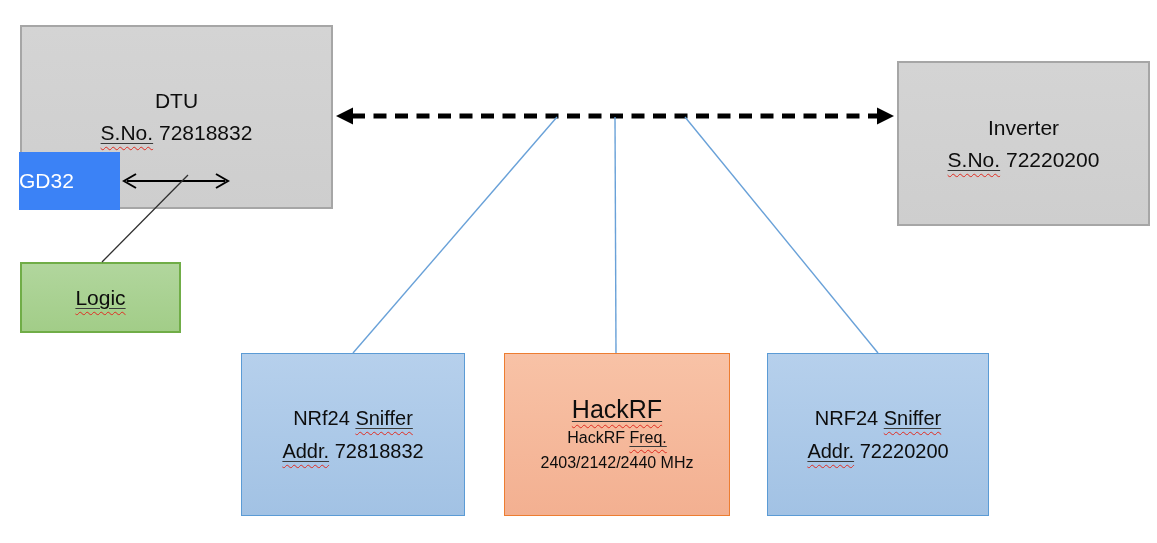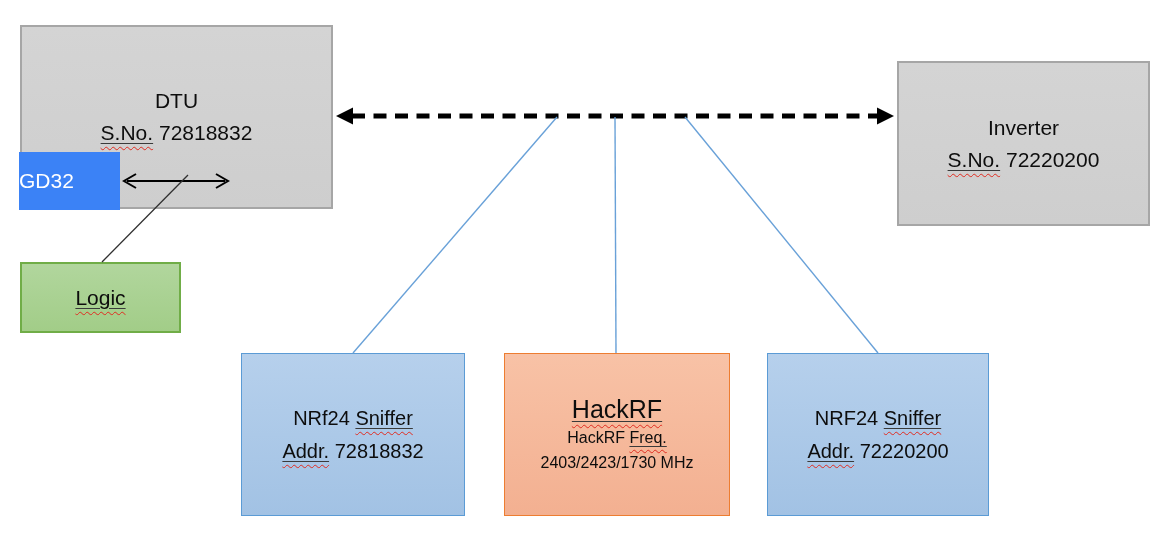--- a/index.html
+++ b/index.html
@@ -120,21 +120,21 @@
     <div class="lines">
       <div><span>NRf24</span> <span class="u"><span class="sq">Sniffer</span></span></div>
       <div><span class="u"><span class="sq">Addr.</span></span> <span>72818832</span></div>
     </div>
   </div>
 
   <div class="box" id="hackrf-box">
     <div class="lines">
       <div class="title"><span class="u"><span class="sq">HackRF</span></span></div>
       <div class="small"><span>HackRF</span> <span class="u"><span class="sq">Freq.</span></span></div>
-      <div class="small">2403/2423/1730 MHz</div>
+      <div class="small">2403/2142/2440 MHz</div>
     </div>
   </div>
 
   <div class="box bluebox" id="sniffer-right-box">
     <div class="lines">
       <div><span>NRF24</span> <span class="u"><span class="sq">Sniffer</span></span></div>
       <div><span class="u"><span class="sq">Addr.</span></span> <span>72220200</span></div>
     </div>
   </div>
 

